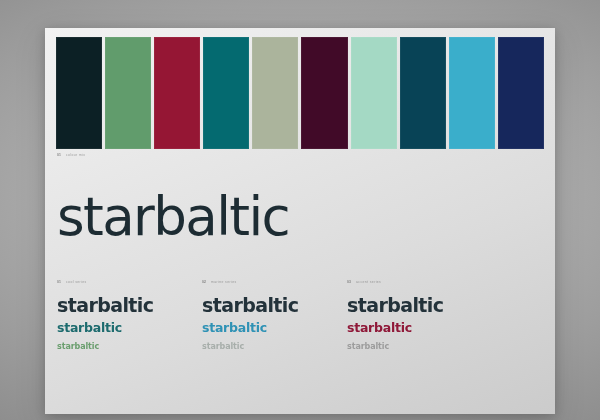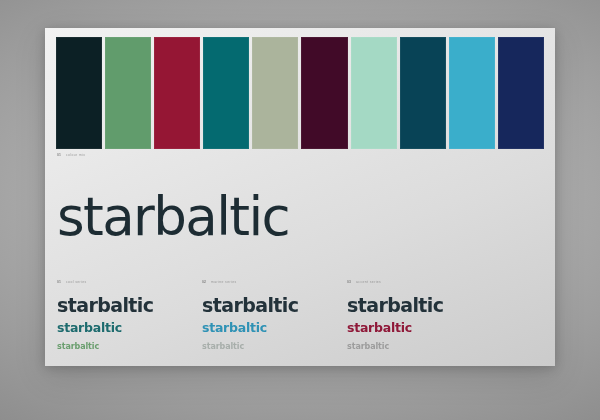--- a/index.html
+++ b/index.html
@@ -20,21 +20,21 @@
         #848484 88%,
         #828282 100%);
   }
 
   
   #board {
     position: absolute;
     left: 45px;
     top: 28px;
     width: 510px;
-    height: 338px;
+    height: 386px;
     background:
       linear-gradient(158deg,
         #f2f2f2 0%,
         #ececec 18%,
         #e4e4e4 40%,
         #dcdcdc 62%,
         #d3d3d3 82%,
         #cbcbcb 100%);
     box-shadow:
       0 2px 10px rgba(0,0,0,0.18),

